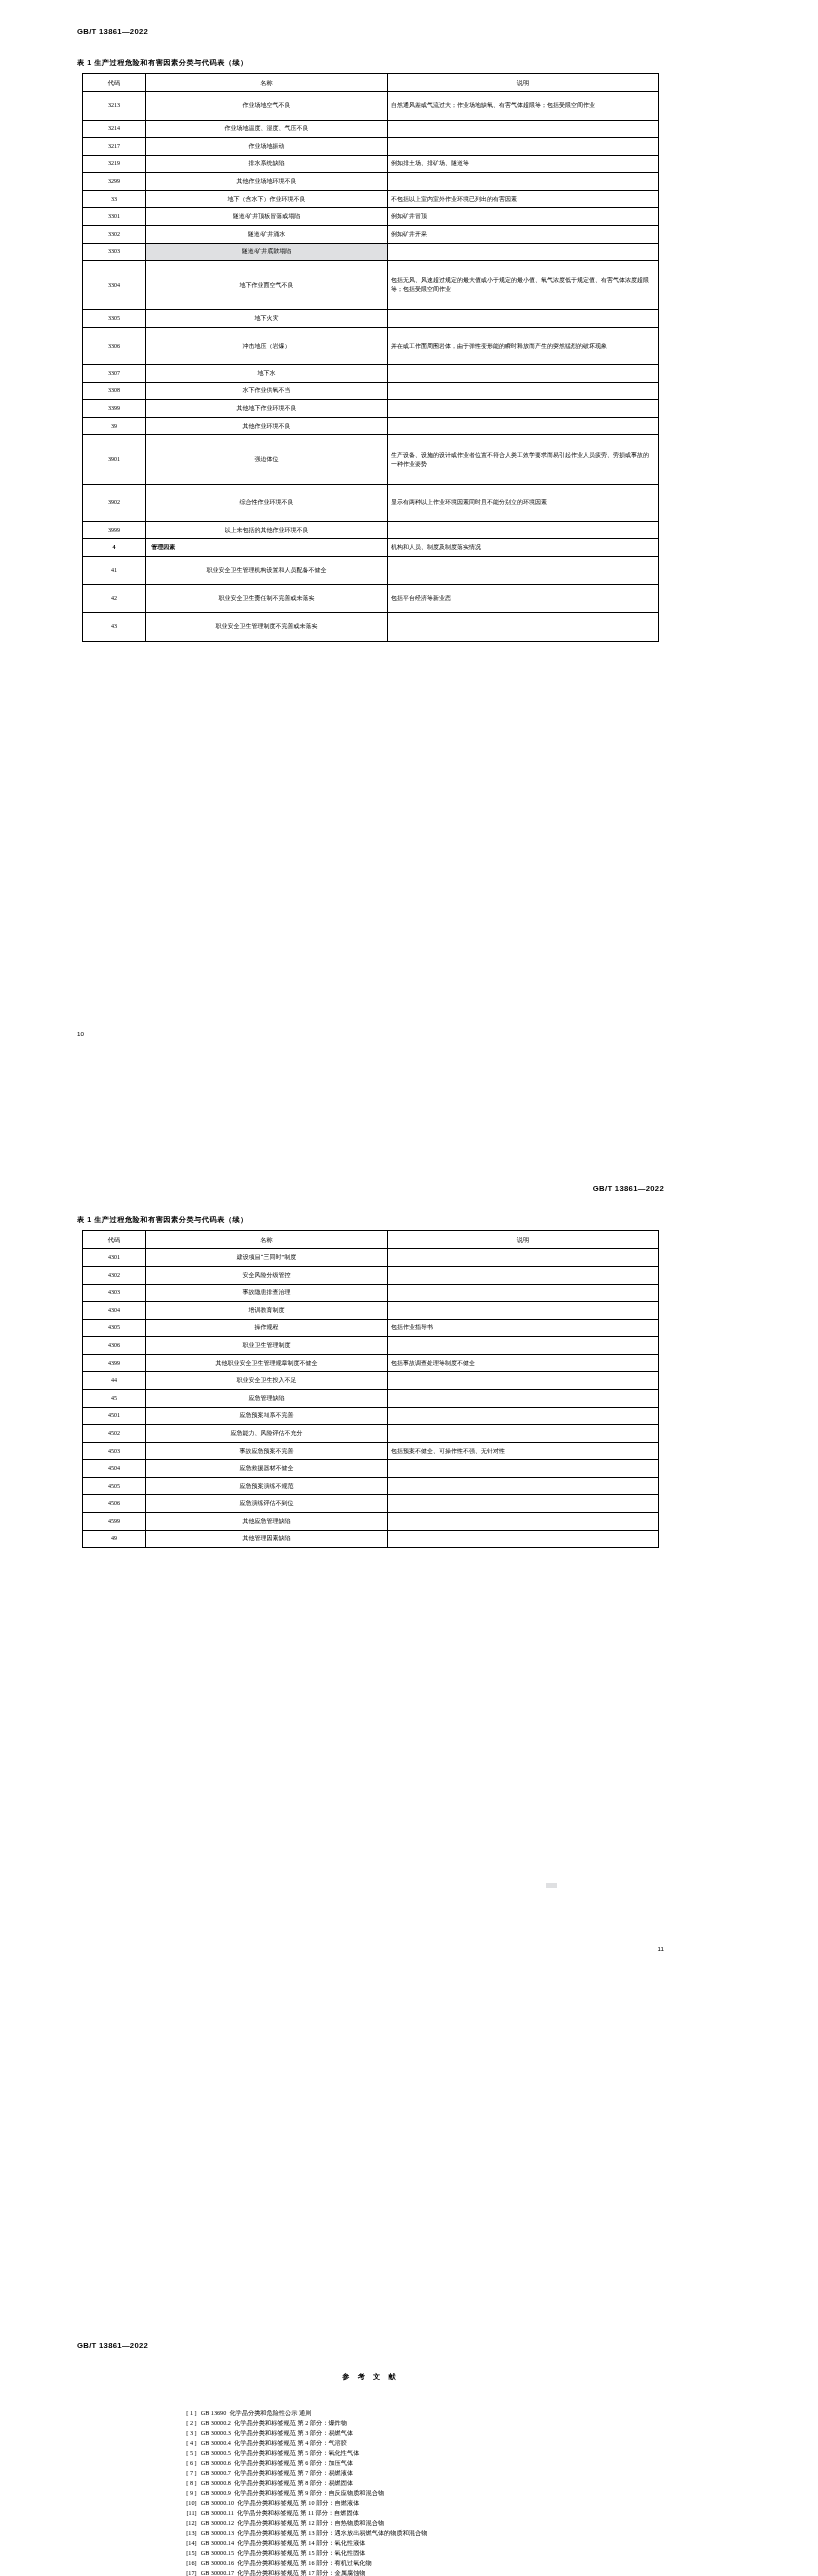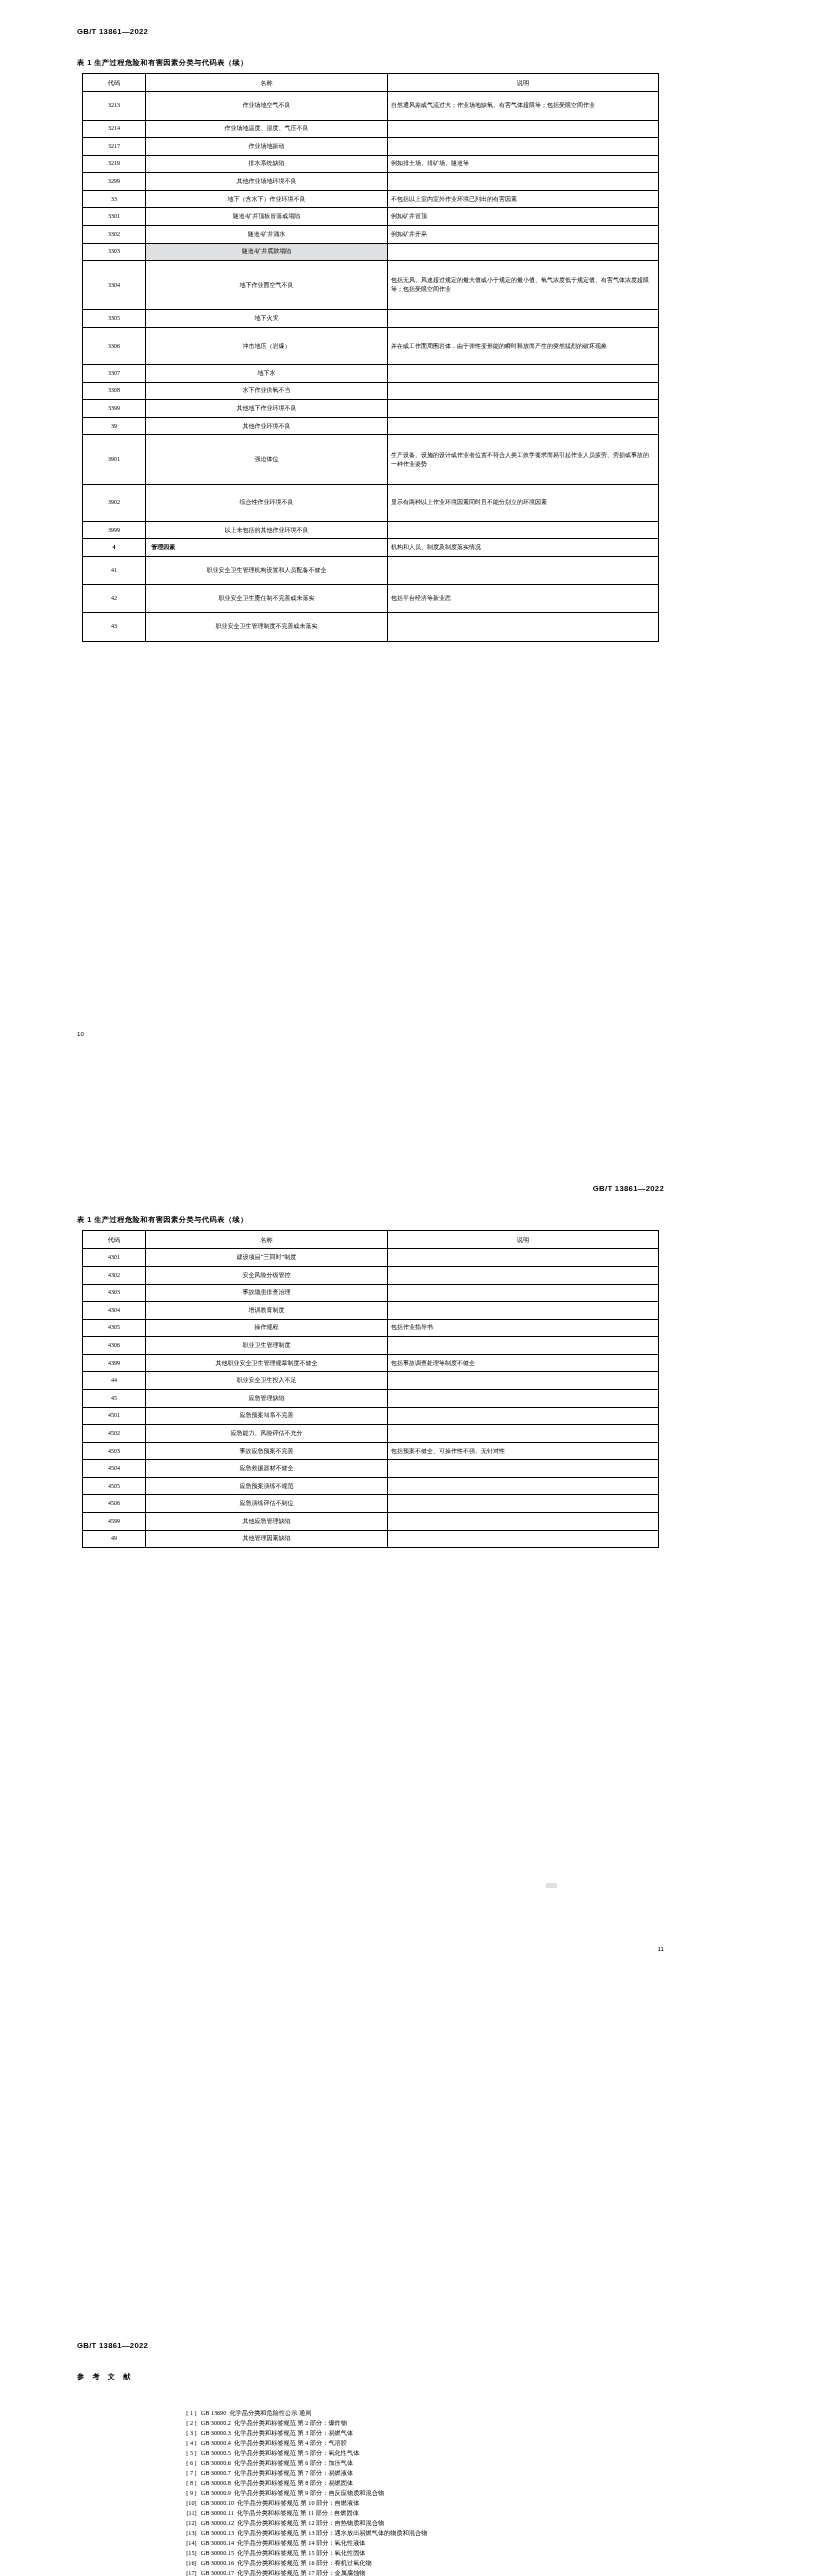--- a/index.html
+++ b/index.html
@@ -80,21 +80,21 @@
   .page-num {
     position: absolute;
     font-family: "Liberation Sans", "DejaVu Sans", sans-serif;
     font-size: 6.2px;
   }
   .pn-left { left: 77px; }
   .pn-right { right: 77px; }
 
   
   .ref-title {
-    text-align: left;
+    text-align: center;
     font-family: "Liberation Sans", "DejaVu Sans", sans-serif;
     font-weight: bold;
     font-size: 7.2px;
     letter-spacing: 3.1px;
     margin-top: 21.6px;
     margin-bottom: 26px;
   }
   .ref-list {
     width: 515px;
     margin: 0 auto;

